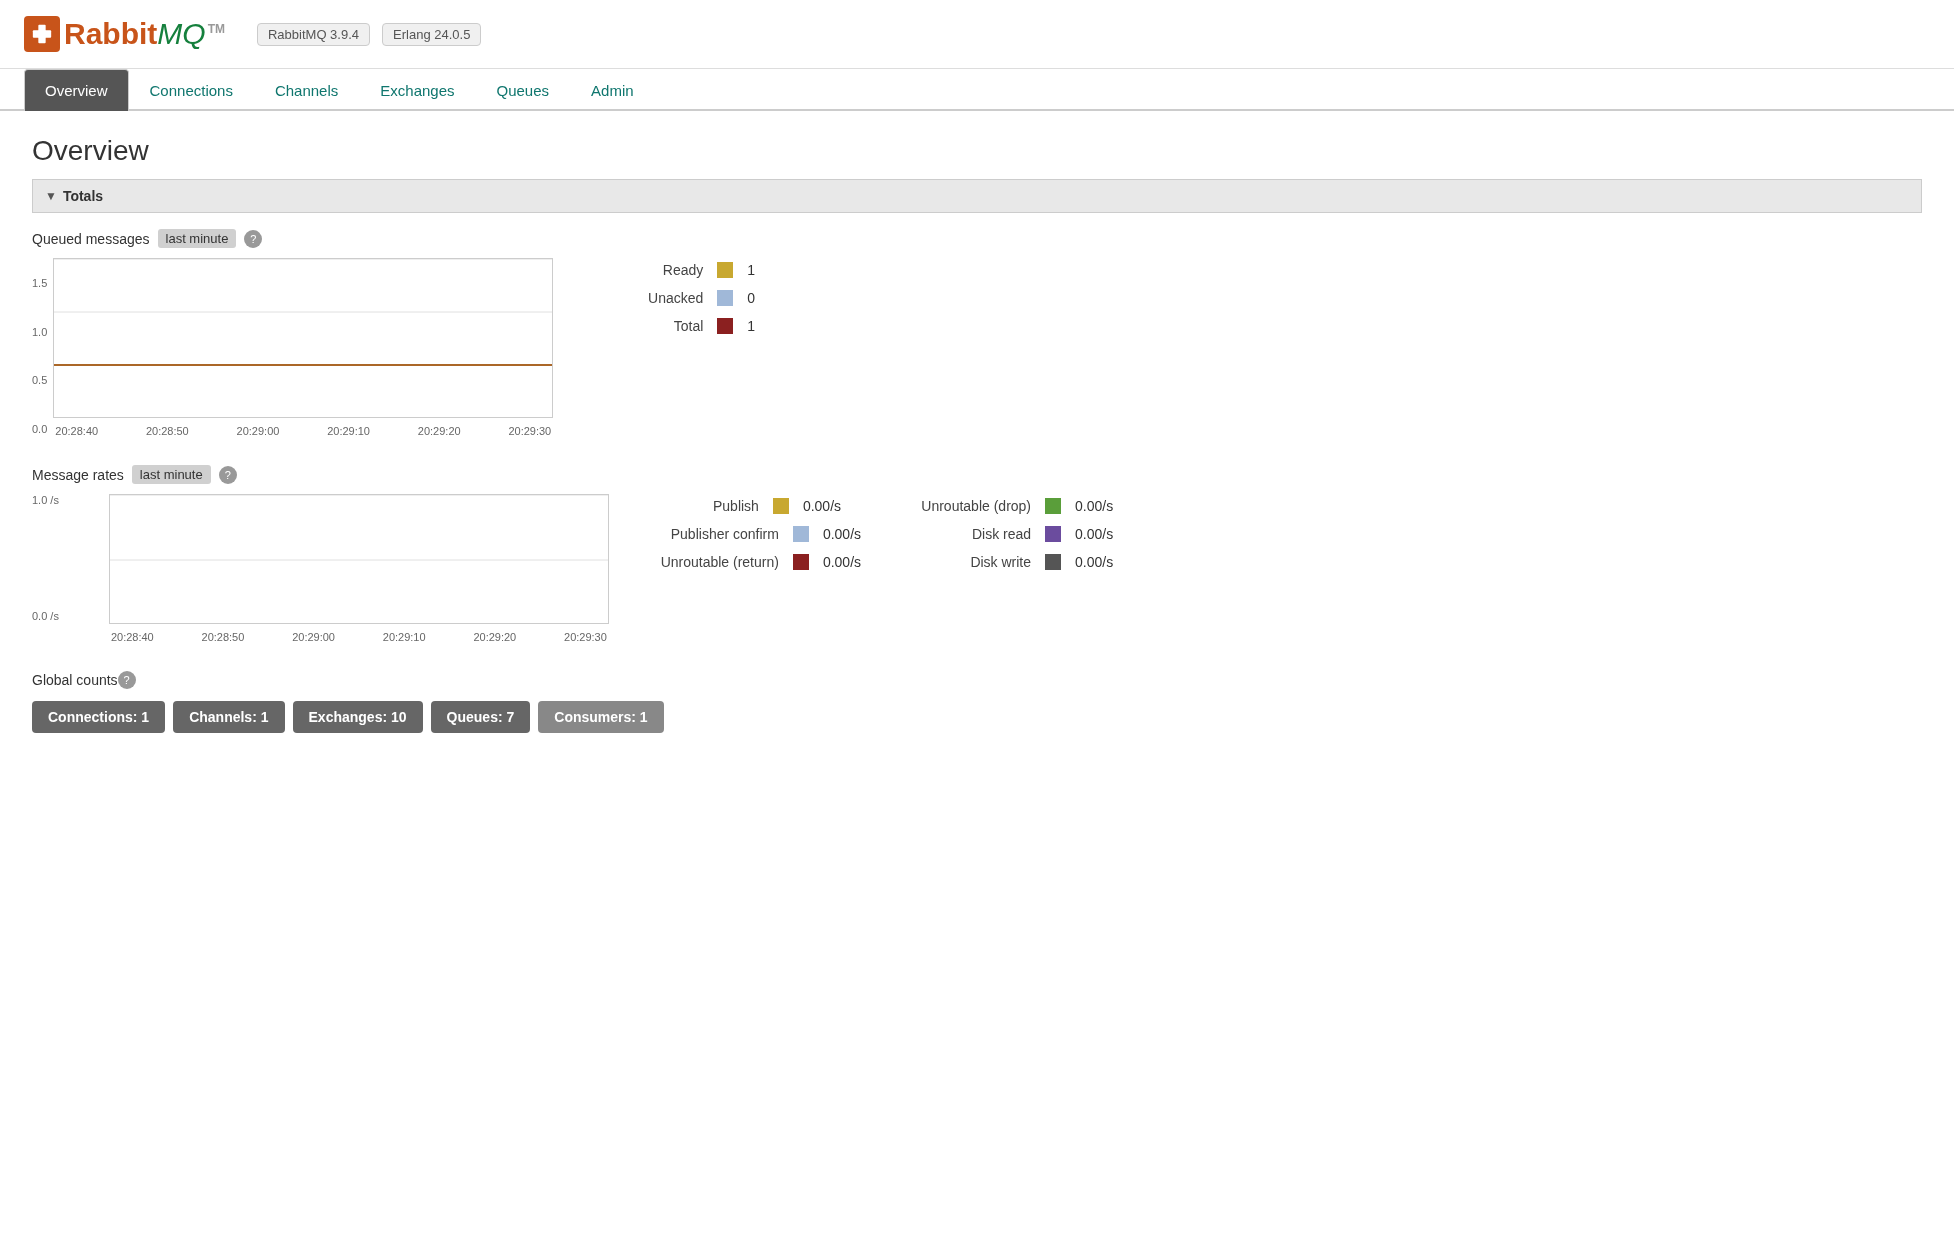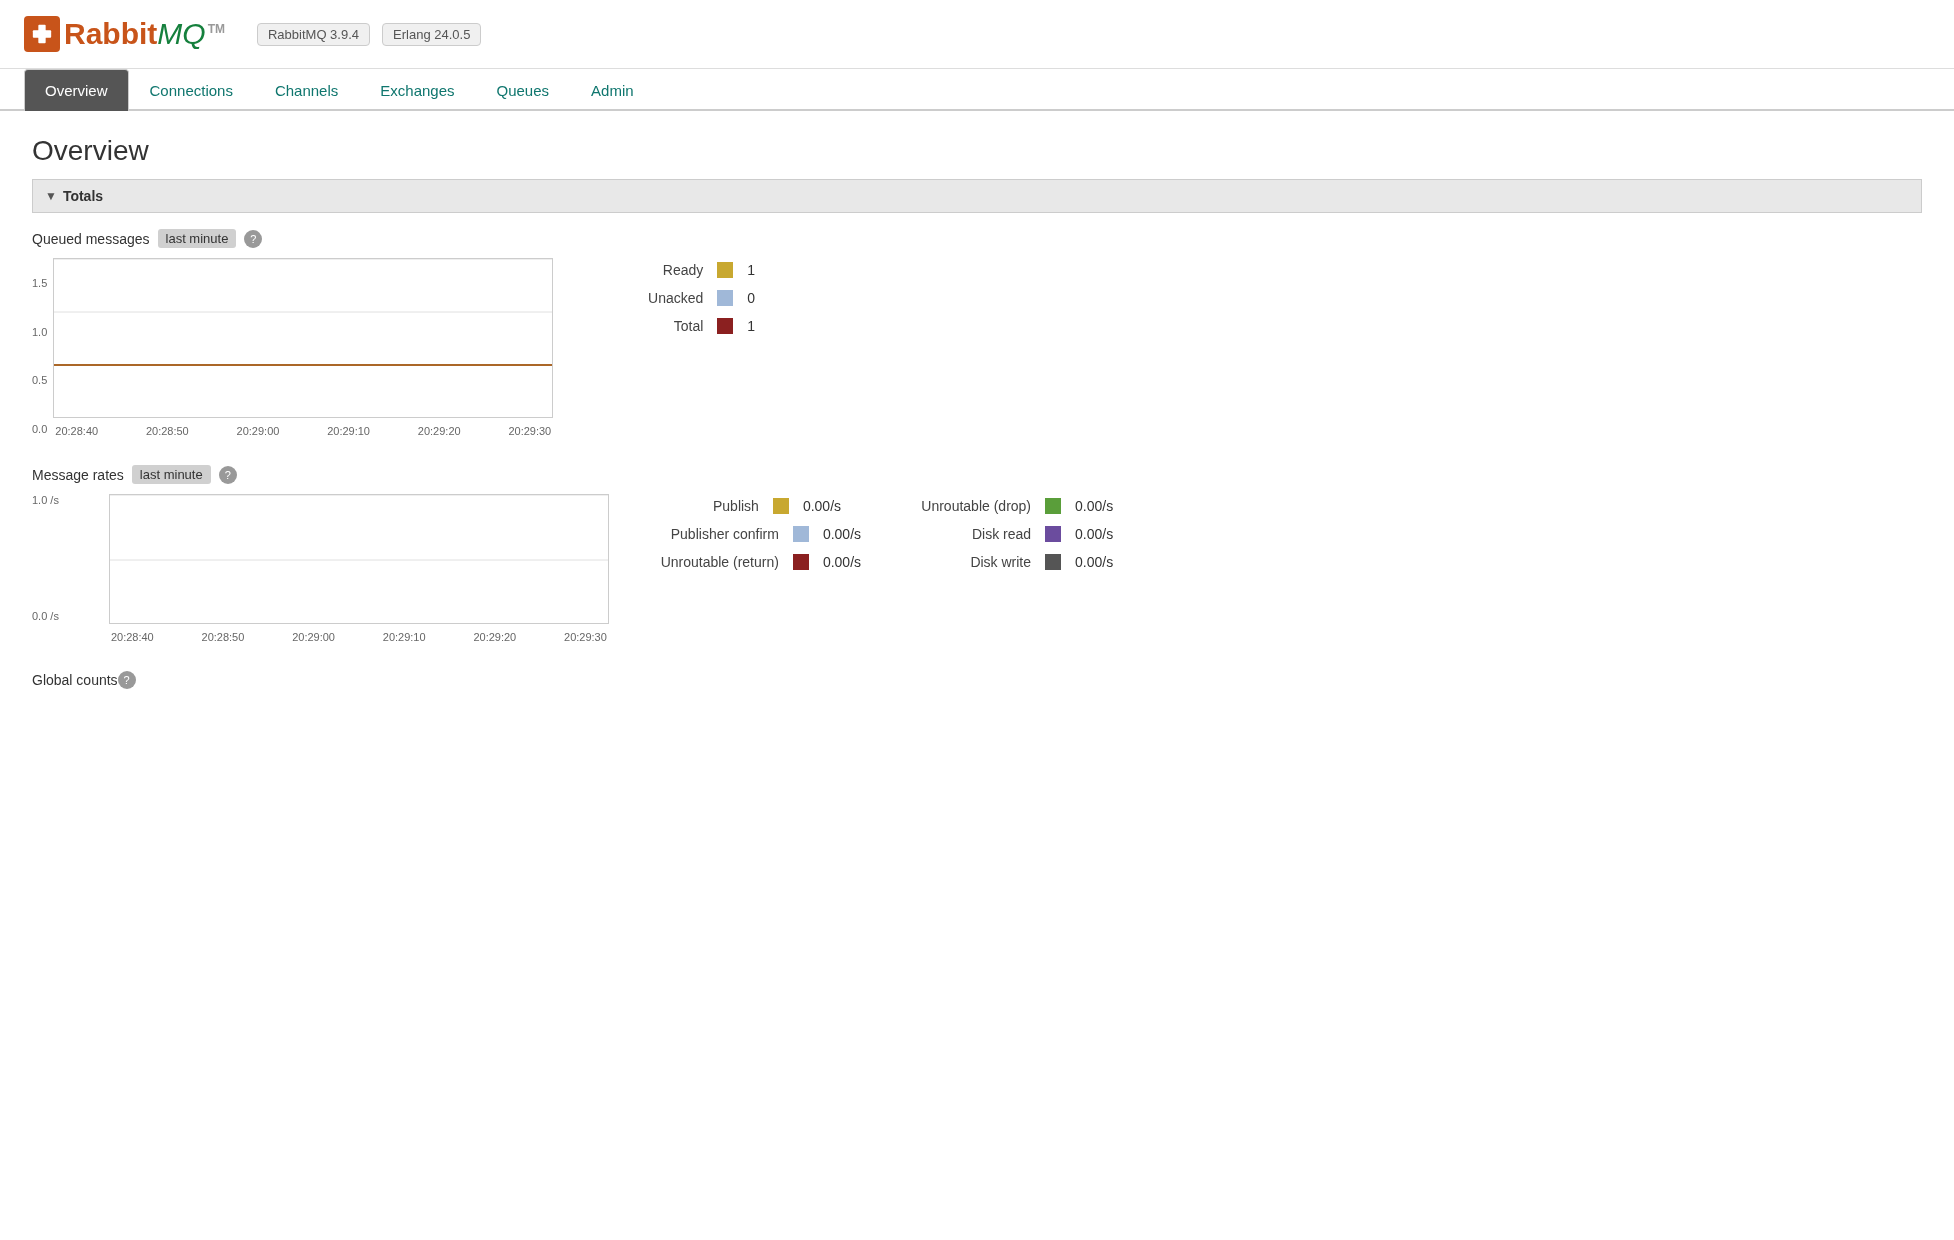--- a/index.html
+++ b/index.html
@@ -231,15 +231,22 @@
         </div>
       </div>
     </div>
   </div>
 
   <div>
     <div class="global-counts-label">
       <span>Global counts</span>
       <span class="help-icon">?</span>
     </div>
+    <div class="counts-row">
+      <div class="count-badge">Connections: <strong>1</strong></div>
+      <div class="count-badge">Channels: <strong>1</strong></div>
+      <div class="count-badge">Exchanges: <strong>10</strong></div>
+      <div class="count-badge">Queues: <strong>7</strong></div>
+      <div class="count-badge consumers">Consumers: <strong>1</strong></div>
+    </div>
   </div>
 
 </div>
 
 </body></html>

